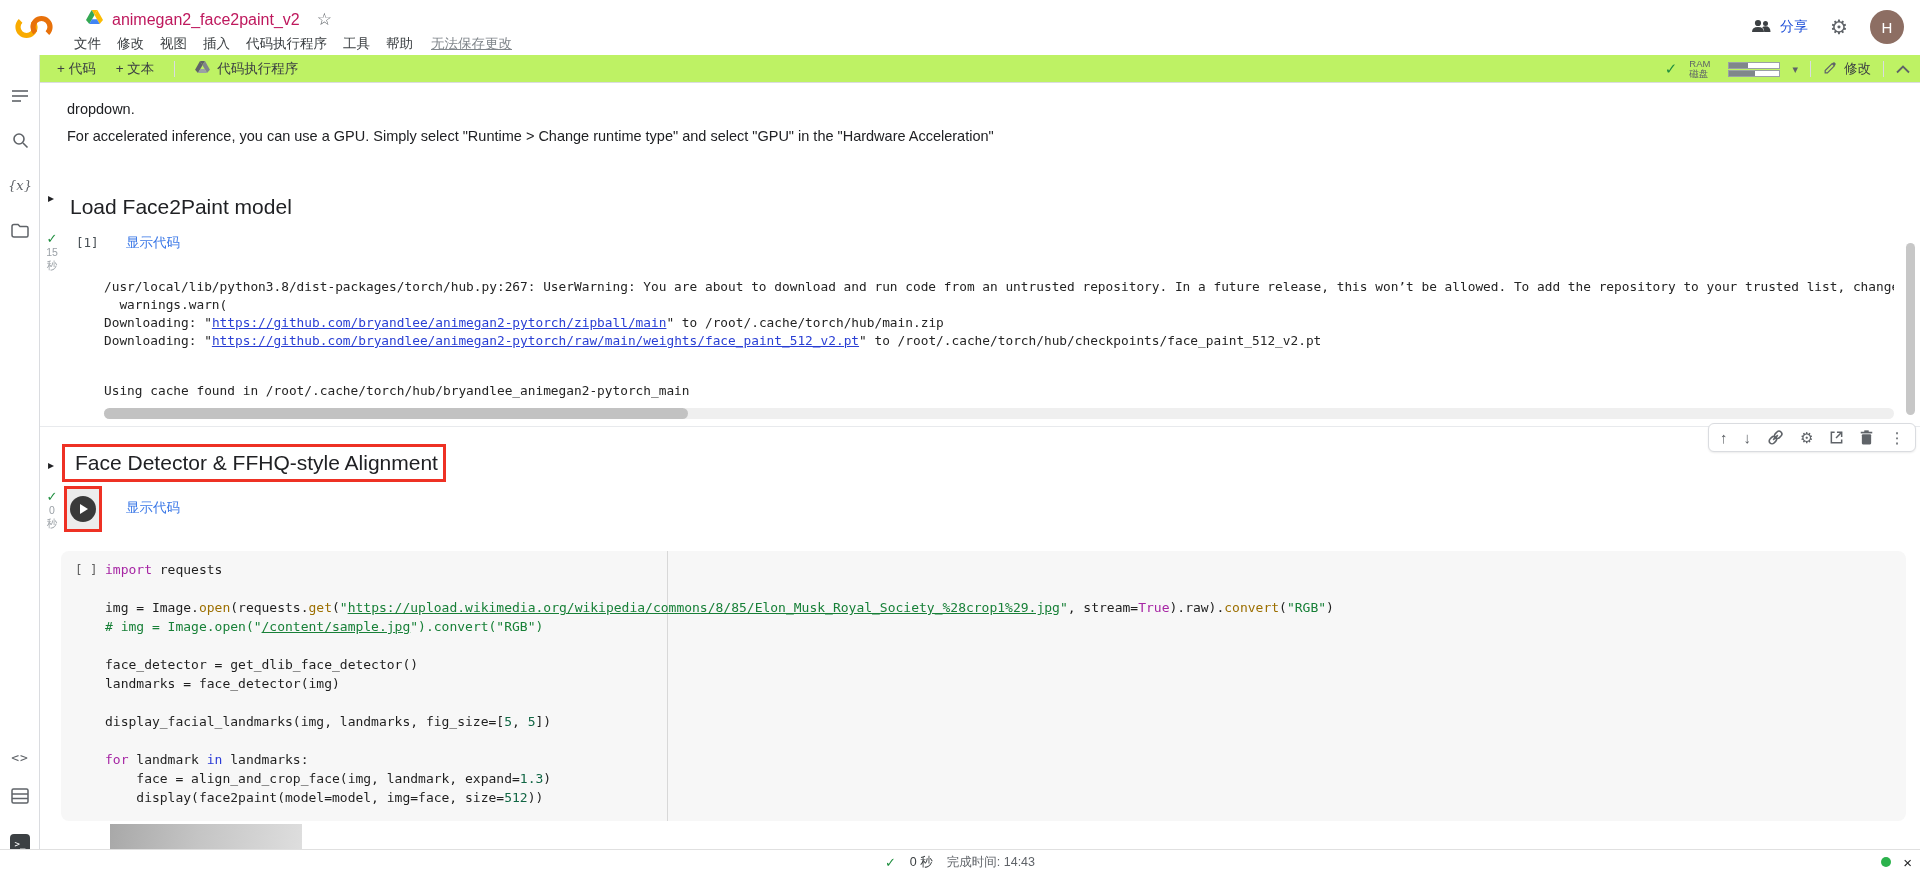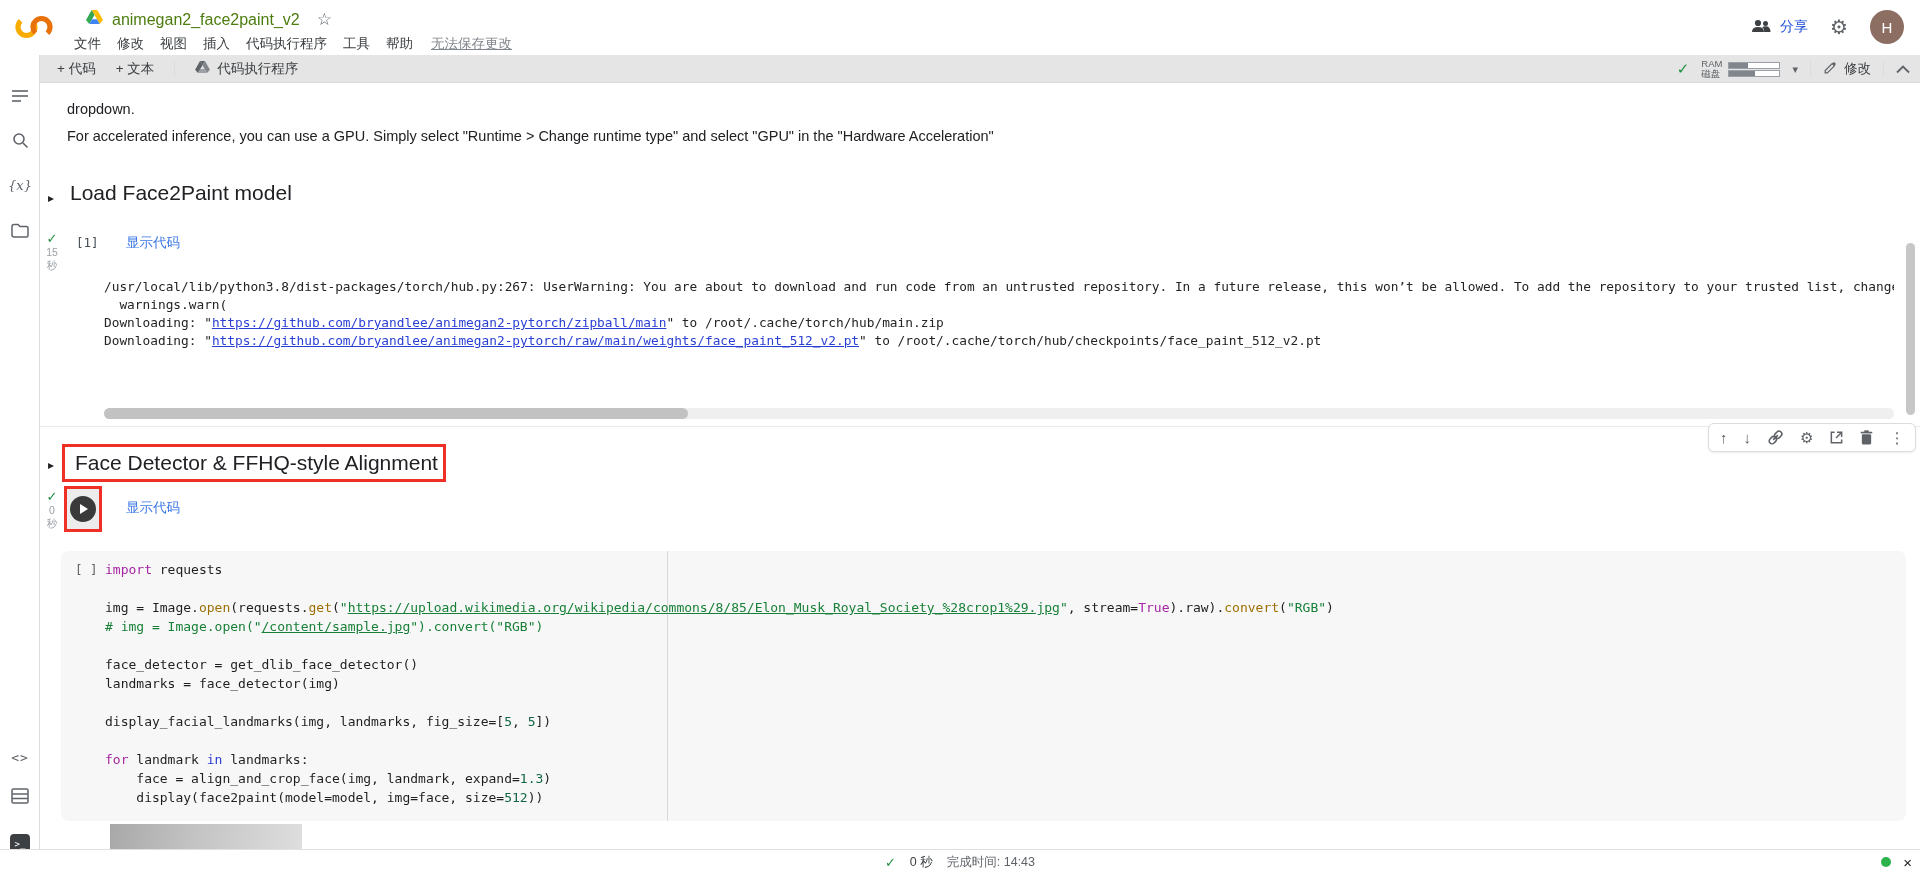--- a/index.html
+++ b/index.html
@@ -9,40 +9,40 @@
     font-family: "Liberation Sans", sans-serif;
     background: #fff;
     color: #3c4043;
     overflow: hidden;
   }
 
   
   .header { position:absolute; left:0; top:0; width:1920px; height:55px; background:#fff; }
   .logo { position:absolute; left:14px; top:13px; cursor:pointer; }
   .title-row { position:absolute; left:86px; top:9px; display:flex; align-items:center; gap:9px; }
-  .nb-title { font-size:16px; color:#4d7c0f; }
+  .nb-title { font-size:16px; color:#be185d; }
   .star { font-size:17px; color:#5f6368; margin-left:8px; cursor:pointer; }
   .menu-row { position:absolute; left:66px; top:33px; display:flex; align-items:center; font-size:13.5px; color:#3c4043; }
   .menu-item { padding:2px 8px; cursor:pointer; }
   .unsaved { color:#80868b; text-decoration:underline; margin-left:10px; cursor:pointer;text-align:center; }
   .header-right { position:absolute; right:16px; top:10px; display:flex; align-items:center; gap:22px; }
   .share-btn { display:flex; align-items:center; gap:8px; font-size:14px; color:#1d4ed8; cursor:pointer; }
   .gear-glyph { font-size:20px; color:#5f6368; cursor:pointer; line-height:1; }
   .avatar { width:34px; height:34px; border-radius:50%; background:#8d6e63; color:#fff; font-size:15px;
             display:flex; align-items:center; justify-content:center; cursor:pointer; }
 
   
-  .toolbar { position:absolute; left:40px; top:55px; right:0; height:28px; background:#e5e5e5;
+  .toolbar { position:absolute; left:40px; top:55px; right:0; height:28px; background:#bef264;
              border-bottom:1px solid #dadce0; display:flex; align-items:center; }
   .tb-left { display:flex; align-items:center; margin-left:17px; gap:20px; font-size:13.5px; color:#3c4043; }
   .tb-btn { display:flex; align-items:center; gap:7px; cursor:pointer; white-space:nowrap; }
   .tb-divider { width:1px; height:16px; background:#dadce0; }
   .tb-right { position:absolute; right:10px; top:0; height:28px; display:flex; align-items:center; gap:12px; }
   .tb-check { color:#1e8e3e; font-size:15px; }
-  .meters { display:flex; align-items:center; gap:6px; cursor:pointer; }
+  .meters { display:flex; align-items:center; gap:18px; cursor:pointer; }
   .meter-labels { font-size:9.5px; color:#5f6368; line-height:10px; text-align:left; }
   .meter-bars .bar-track { width:52px; height:7px; border:1px solid #9aa0a6; background:#fff; margin:1px 0; }
   .meter-bars .bar-fill { height:100%; background:#80868b; }
   .caret { font-size:11px; color:#5f6368; cursor:pointer; }
   .edit-btn { display:flex; align-items:center; gap:7px; font-size:13.5px; color:#3c4043; cursor:pointer; }
   .collapse-btn { cursor:pointer; display:flex; align-items:center; }
 
   
   .sidebar { position:absolute; left:0; top:55px; width:40px; height:794px; background:#fff;
              border-right:1px solid #dadce0; }
@@ -267,32 +267,33 @@
 </div>
 
 <div class="content">
 
   <div class="intro">
     <div>dropdown.</div>
     <div>For accelerated inference, you can use a GPU. Simply select "Runtime &gt; Change runtime type" and select "GPU" in the "Hardware Acceleration"</div>
   </div>
 
   <span class="sec-collapse" style="left:8px; top:108px">▸</span>
-  <div class="sec-title" style="left:30px; top:98px">Load Face2Paint model</div>
+  <div class="sec-title" style="left:30px; top:112px">Load Face2Paint model</div>
 
   <div class="exec-meta" style="left:0; top:149px">
     <div class="exec-check">✓</div>
     <div class="exec-num">15</div>
     <div class="exec-unit">秒</div>
   </div>
   <span class="exec-count" style="left:36px; top:152px">[1]</span>
   <span class="show-code" style="left:86px; top:151px">显示代码</span>
 
   <div class="out-top"><div class="tl"><span class="tk-p">/usr/local/lib/python3.8/dist-packages/torch/hub.py:267: UserWarning: You are about to download and run code from an untrusted repository. In a future release, this won’t be allowed. To add the repository to your trusted list, change the command to {calling</span></div><div class="tl"><span class="tk-p">  warnings.warn(</span></div><div class="tl"><span class="tk-p">Downloading: "</span><span class="tk-lb">https://github.com/bryandlee/animegan2-pytorch/zipball/main</span><span class="tk-p">" to /root/.cache/torch/hub/main.zip</span></div><div class="tl"><span class="tk-p">Downloading: "</span><span class="tk-lb">https://github.com/bryandlee/animegan2-pytorch/raw/main/weights/face_paint_512_v2.pt</span><span class="tk-p">" to /root/.cache/torch/hub/checkpoints/face_paint_512_v2.pt</span></div></div>
 
+  <div class="cache-line">Using cache found in /root/.cache/torch/hub/bryandlee_animegan2-pytorch_main</div>
 
   <div class="hscroll">
     <div class="hscroll-thumb"></div>
   </div>
   <div class="vscroll"></div>
 
   <div class="cell-boundary"></div>
 
   <div class="cell-toolbar">
     <span class="ct-icon">↑</span>

